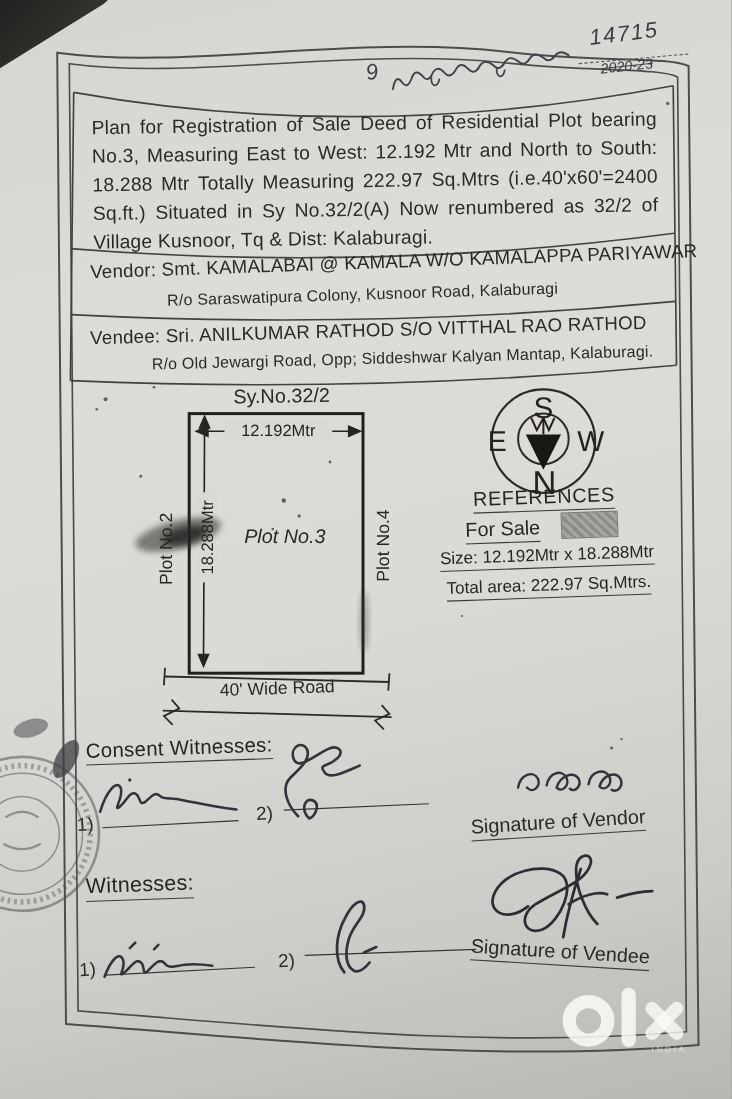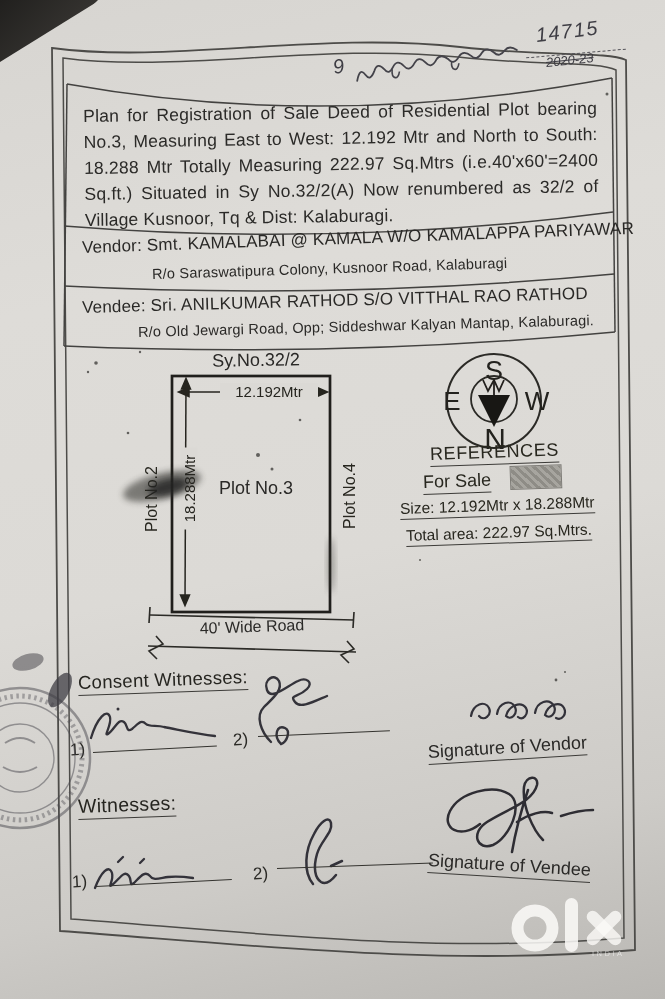--- a/index.html
+++ b/index.html
@@ -94,23 +94,23 @@
       <path d="M20,275 L224,280"></path>
       <path d="M18,306 L226,312"></path>
       <path d="M20,267 L19,283"></path>
       <path d="M224,272 L223,288"></path>
       <path d="M26,296 L33,304 L19,311 L27,319"></path>
       <path d="M217,301 L224,309 L211,315 L219,323"></path>
     </g>
   </svg>
 
   <div class="abs doc-line" style="left:196px;top:350px;width:120px;text-align:center;font-size:18px;transform:rotate(-1deg);">Sy.No.32/2</div>
-  <div class="abs dimlabel doc-line" style="left:220px;top:383px;width:98px;">12.192Mtr</div>
+  <div class="abs dimlabel doc-line" style="left:204px;top:383px;width:98px;">12.192Mtr</div>
   <div class="abs dimlabel doc-line" style="left:148px;top:480px;width:82px;transform:rotate(-90deg);">18.288Mtr</div>
-  <div class="abs doc-line" style="left:196px;top:478px;width:120px;text-align:center;font-size:18px;">Plot No.3</div>
+  <div class="abs doc-line" style="left:176px;top:478px;width:120px;text-align:right;font-size:18px;font-style:italic;">Plot No.3</div>
   <div class="abs sideplot doc-line" style="left:107px;top:490px;width:90px;transform:rotate(-90deg);">Plot No.2</div>
   <div class="abs sideplot doc-line" style="left:305px;top:487px;width:90px;transform:rotate(-90deg);">Plot No.4</div>
   <div class="abs doc-line" style="left:186px;top:618px;width:132px;text-align:center;font-size:16px;transform:rotate(-2deg);">40' Wide Road</div>
 
   <svg class="abs" style="left:438px;top:350px;" width="115" height="105" viewBox="0 0 115 105">
     <circle cx="56" cy="51" r="47" fill="none" stroke="#2b2a26" stroke-width="2"></circle>
     <circle cx="56" cy="49" r="23" fill="none" stroke="#2b2a26" stroke-width="1.8"></circle>
     <path d="M45,30 L50,41 L56,30 L61,41 L66,30" fill="none" stroke="#221f1c" stroke-width="1.8"></path>
     <path d="M56,30 L56,45" stroke="#221f1c" stroke-width="1.8"></path>
     <path d="M40,45 L72,45 L56,77 Z" fill="#181714"></path>

